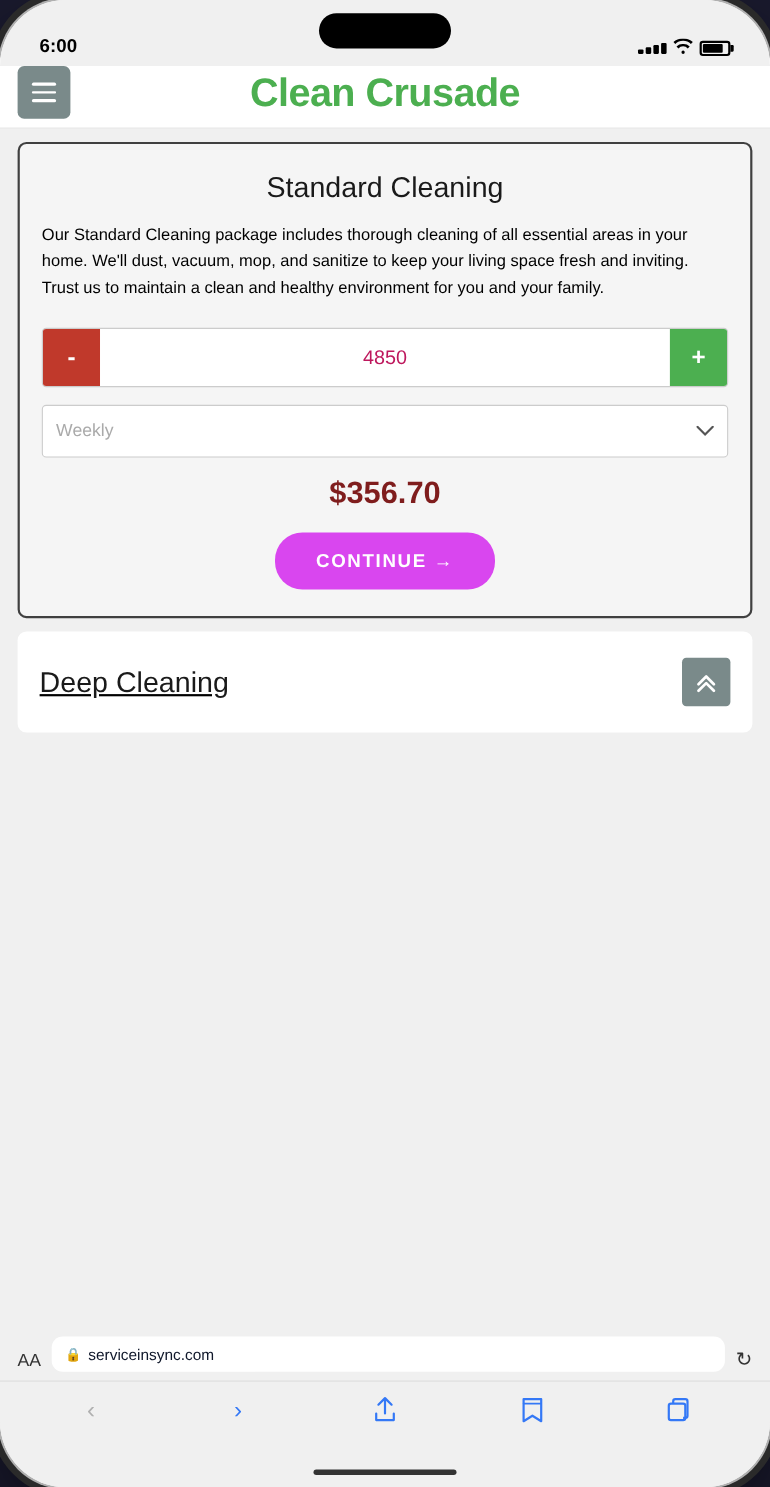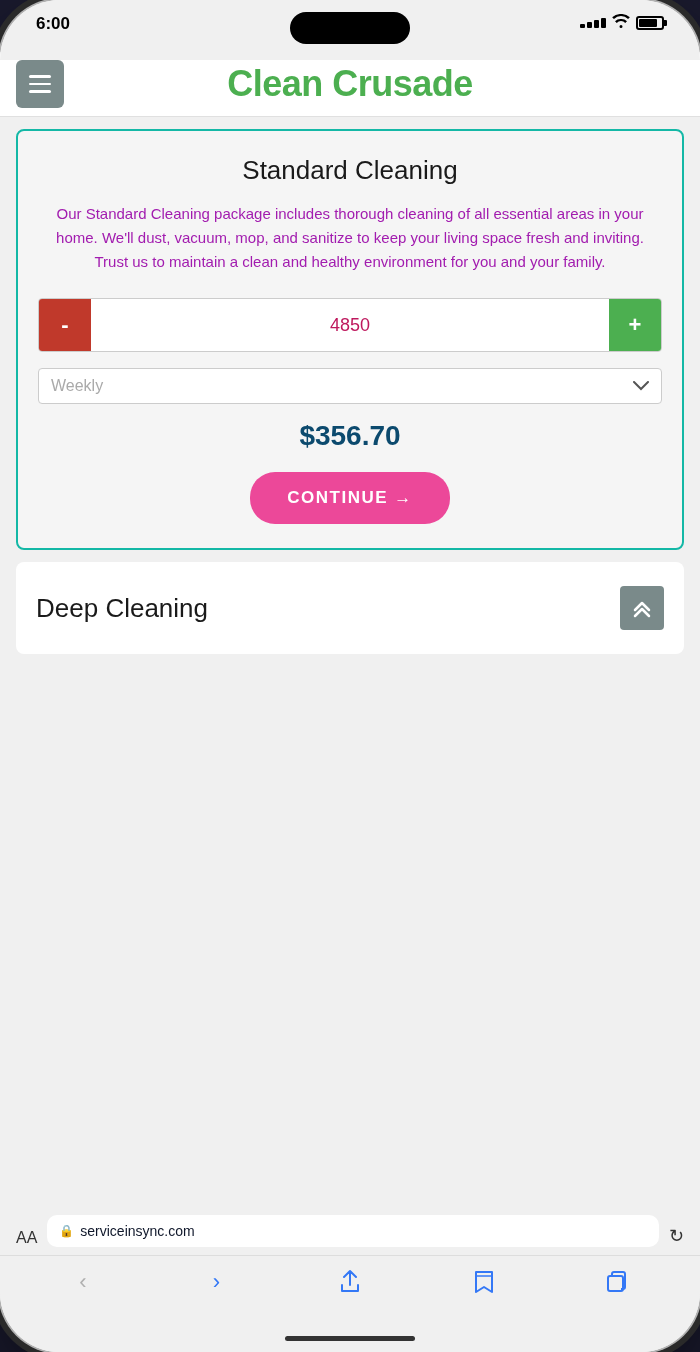--- a/index.html
+++ b/index.html
@@ -37,21 +37,21 @@
       background: #f0f0f0;
       border-radius: 60px 60px 0 0;
       z-index: 10;
     }
 
     .status-bar {
       position: relative;
       z-index: 20;
       display: flex;
       justify-content: space-between;
-      align-items: flex-start;
+      align-items: flex-end;
       padding: 14px 36px 0;
       height: 52px;
       background: #f0f0f0;
     }
 
     .status-time {
       font-size: 17px;
       font-weight: 600;
       color: #000;
     }
@@ -174,39 +174,39 @@
       overflow-y: auto;
       background: #f0f0f0;
     }
 
     
     .service-card {
       margin: 12px 16px;
       background: #f5f5f5;
       border-radius: 8px;
       overflow: hidden;
-      border: 2px solid #14b8a6;
+      border: 2px solid #404040;
     }
 
     .card-inner {
       padding: 24px 20px;
     }
 
     .service-title {
       font-size: 26px;
       font-weight: 500;
       color: #1a1a1a;
       text-align: center;
       margin-bottom: 16px;
     }
 
     .service-description {
       font-size: 15px;
-      color: #a21caf;
-      text-align: center;
+      color: #000000;
+      text-align: left;
       line-height: 1.6;
       margin-bottom: 24px;
     }
 
     .sq-ft-label {
       font-size: 17px;
       font-weight: 700;
       color: #1a1a1a;
       margin-bottom: 10px;
     }
@@ -255,67 +255,68 @@
 
     .frequency-select-wrapper {
       border: 1px solid #ccc;
       border-radius: 4px;
       background: #fff;
       margin-bottom: 16px;
       padding: 0 12px;
       display: flex;
       align-items: center;
       justify-content: space-between;
-      height: 36px;
+      height: 48px;
     }
 
     .frequency-label {
       font-size: 16px;
       color: #aaa;
     }
 
     .chevron-down {
       color: #555;
       font-size: 14px;
     }
 
     .price-display {
       font-size: 28px;
       font-weight: 600;
-      color: #0c4a6e;
+      color: #7f1d1d;
       text-align: center;
       margin-bottom: 20px;
     }
 
     .continue-btn {
       display: block;
       width: 100%;
       max-width: 200px;
       margin: 0 auto;
-      background: #ec4899;
+      background: #d946ef;
       color: #fff;
       font-size: 17px;
       font-weight: 700;
       letter-spacing: 1.5px;
       text-align: center;
       padding: 16px 20px;
       border-radius: 25px;
       cursor: pointer;
       border: none;
     }
 
     
     .deep-cleaning-section {
       margin: 0 16px 16px;
       background: #fff;
       border-radius: 8px;
       padding: 24px 20px;
       display: flex;
       align-items: center;
       justify-content: space-between;
+      text-decoration: underline;
     }
 
     .deep-cleaning-title {
       font-size: 26px;
       font-weight: 500;
       color: #1a1a1a;
     }
 
     .scroll-top-btn {
       width: 44px;

